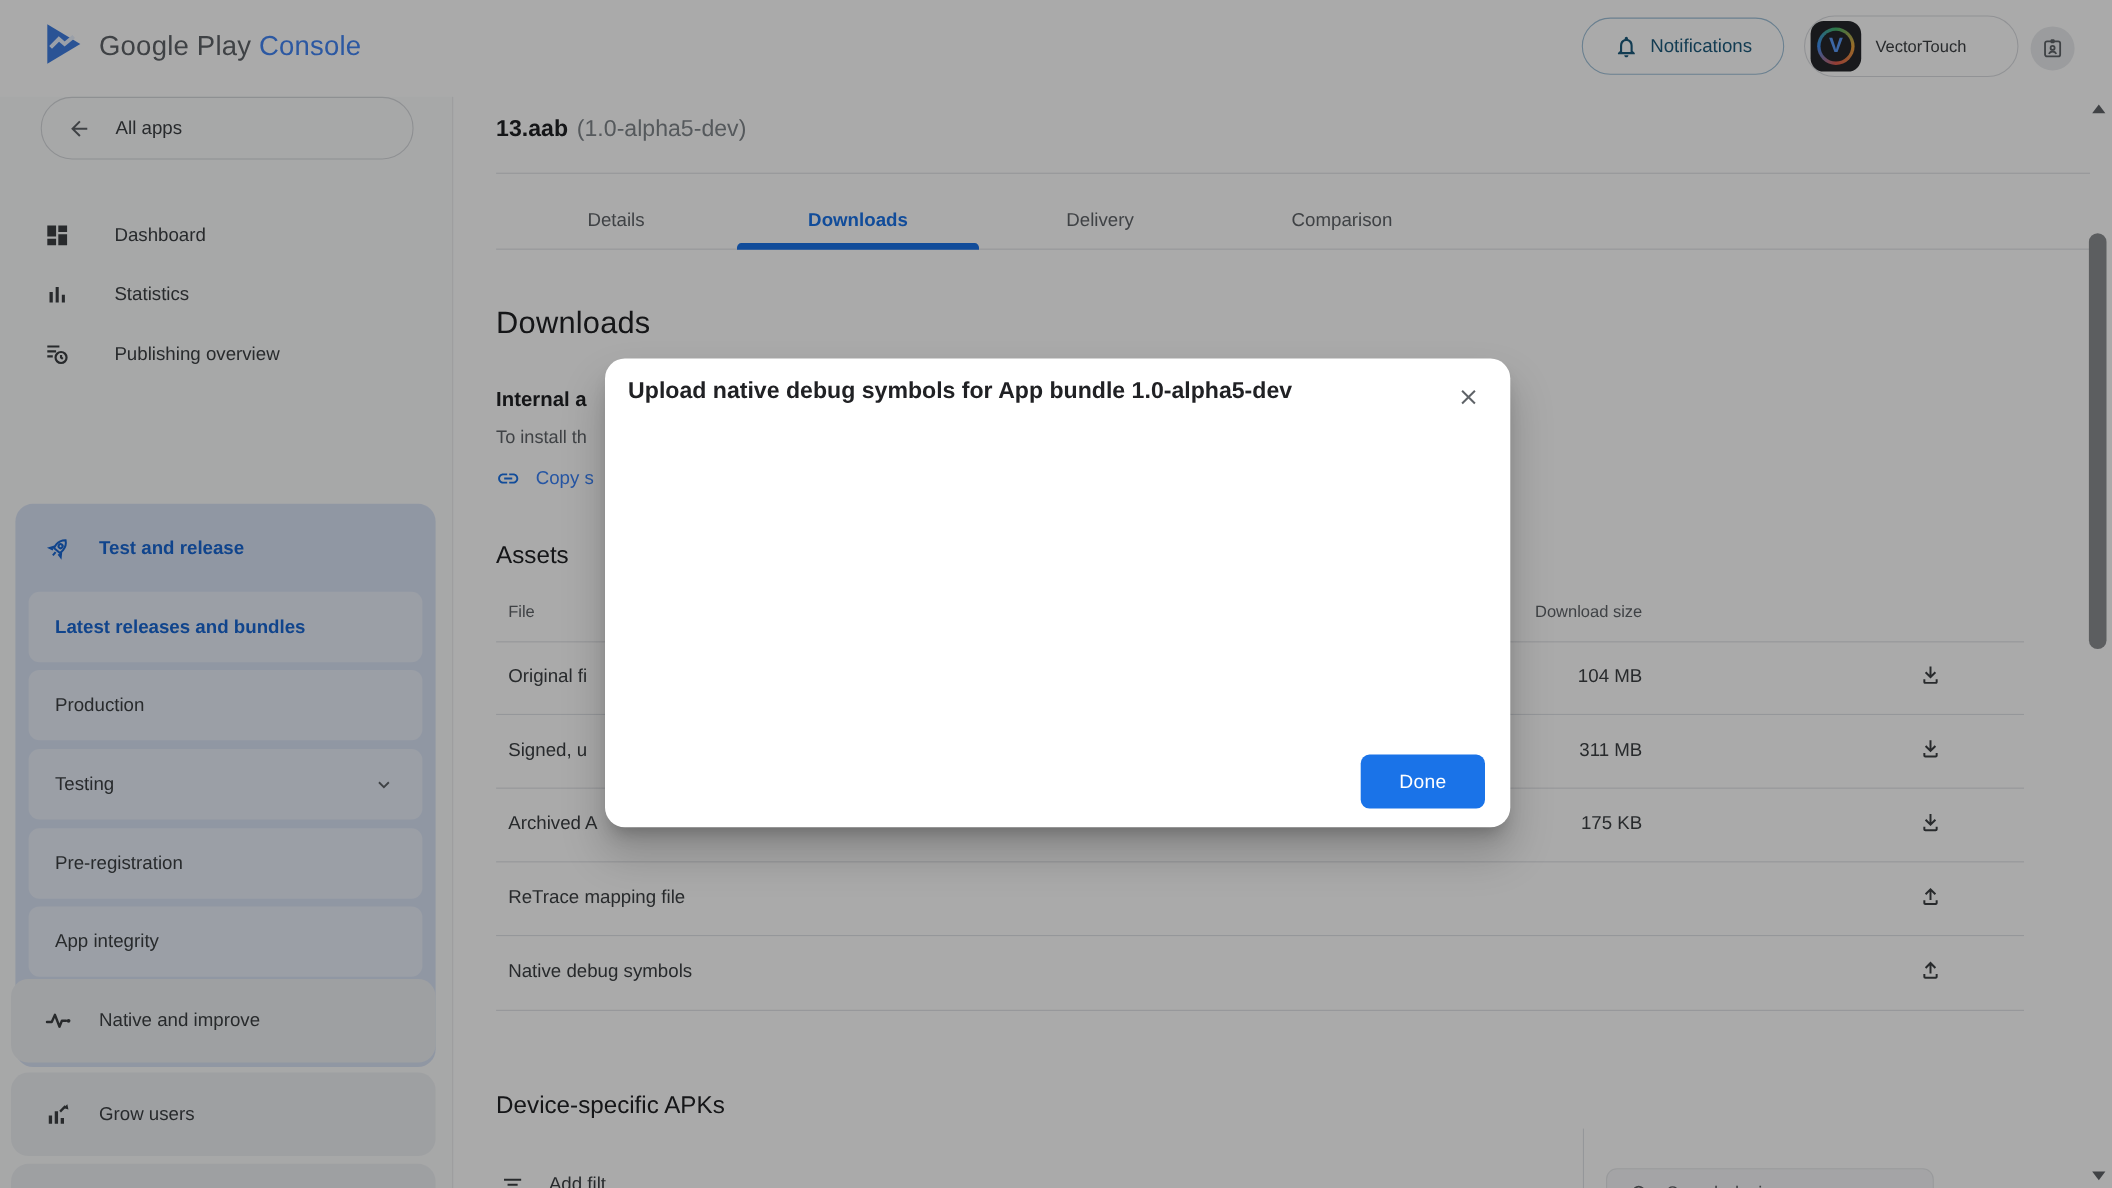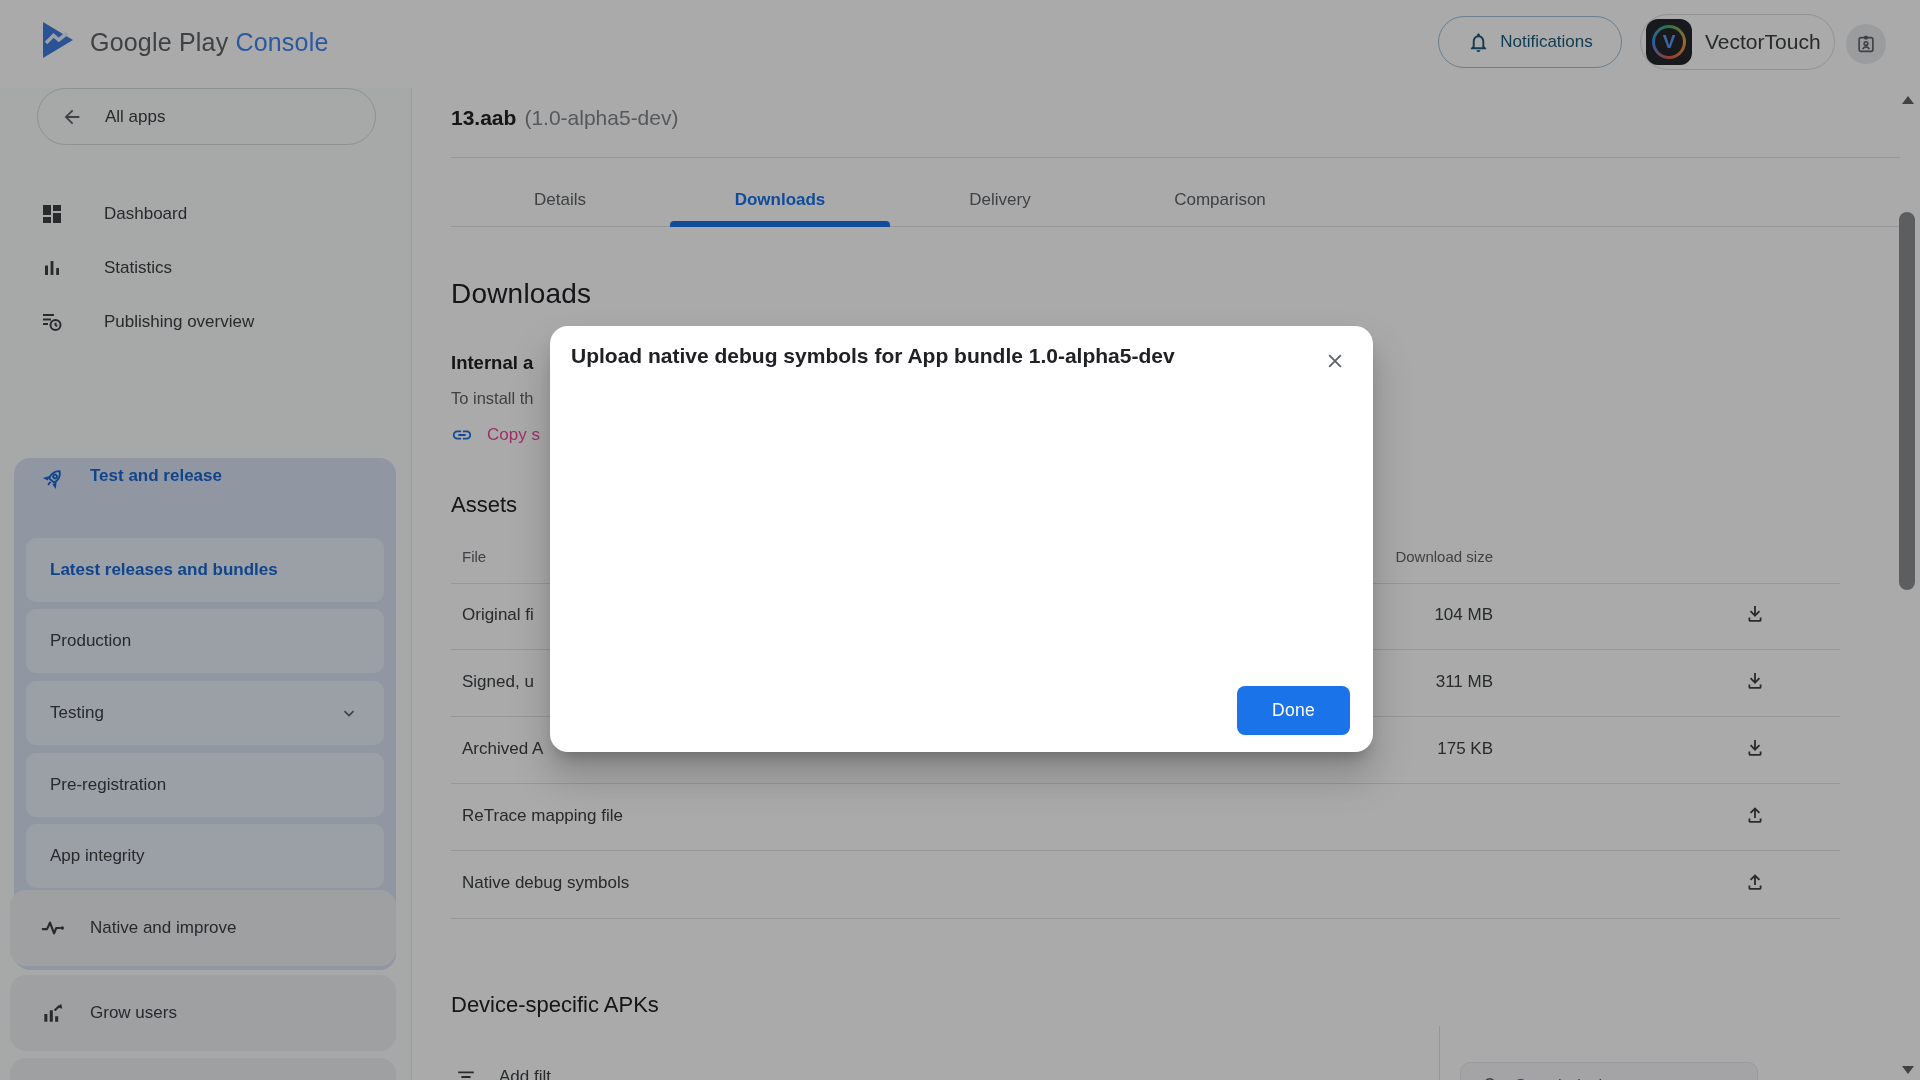--- a/index.html
+++ b/index.html
@@ -17,33 +17,33 @@
   .pill { border:1px solid #dadce0; border-radius:28px; display:flex; align-items:center; background:#fff; }
   #notif-pill { left:1438px; top:16px; width:184px; height:52px; border:1px solid #9fc0d8; gap:10px; justify-content:center; cursor:pointer; }
   #notif-pill span { color:#1c5a7c; font-size:17px; }
   #account-pill { left:1640px; top:14px; width:195px; height:56px; gap:13px; padding-left:5px; cursor:pointer; }
   #avatar { width:46px; height:46px; border-radius:12px; background:#24262a; position:relative; overflow:hidden; flex:0 0 auto; }
   #avatar .ring { position:absolute; left:6px; top:6px; width:34px; height:34px; border-radius:50%;
     background:conic-gradient(#45b36b,#e8a33d,#df5b4e,#3e8ef7,#45b36b);
     display:flex; align-items:center; justify-content:center; }
   #avatar .ring-in { width:28px; height:28px; border-radius:50%; background:#24262a;
     display:flex; align-items:center; justify-content:center; color:#5b9bf8; font-weight:bold; font-size:19px; }
-  #account-name { font-size:21px; color:#3c4043; }
+  #account-name { font-size:15px; color:#3c4043; }
   #badge-btn { left:1846px; top:24px; width:40px; height:40px; border-radius:50%; background:#e9ebee;
     display:flex; align-items:center; justify-content:center; cursor:pointer; }
 
   
   #sidebar { left:0; top:88px; width:412px; height:992px; background:#fbfcfd; border-right:1px solid #ececee; }
   #allapps { left:37px; top:0px; width:339px; height:57px; border:1px solid #d6d9dc; border-radius:29px;
     display:flex; align-items:center; gap:22px; padding-left:23px; cursor:pointer; background:transparent; }
   #allapps span { font-size:17px; color:#3c4043; }
   .nav-item { left:0; width:412px; height:54px; display:flex; align-items:center; gap:40px; padding-left:40px; cursor:pointer; }
   .nav-item span { font-size:17px; color:#3c4043; }
   #sec-test { left:14px; top:370px; width:382px; height:512px; background:#d9e3f5; border-radius:16px; }
-  #row-test { position:absolute; left:0; top:8px; width:382px; height:66px; display:flex; align-items:flex-start; gap:24px; padding-left:26px; cursor:pointer; }
+  #row-test { position:absolute; left:0; top:8px; width:382px; height:66px; display:flex; align-items:center; gap:24px; padding-left:26px; cursor:pointer; }
   #row-test span { font-size:17px; color:#1967d2; font-weight:bold; }
   .subcard { position:absolute; left:12px; width:358px; height:64px; background:#e9effa; border-radius:10px;
     display:flex; align-items:center; padding-left:24px; cursor:pointer; }
   .subcard span { font-size:17px; color:#3c4043; }
   .subcard.sel span { color:#1967d2; font-weight:bold; }
   .grayblock { left:10px; width:386px; background:#eef1f4; border-radius:16px; display:flex; align-items:center; gap:24px; padding-left:30px; cursor:pointer; }
   .grayblock span { font-size:17px; color:#3c4043; }
 
   
   #content { left:413px; top:88px; width:1507px; height:992px; background:#fff; }
@@ -52,21 +52,21 @@
   #bundle-title i { font-style:normal; color:#80868b; margin-left:8px; }
   .hline { position:absolute; height:1px; background:#e0e3e7; }
   .tab { position:absolute; top:84px; width:220px; height:56px; display:flex; align-items:center; justify-content:center;
     font-size:17px; color:#5f6368; cursor:pointer; }
   .tab.active { color:#1a73e8; font-weight:bold; }
   #tab-underline { left:257px; top:133px; width:220px; height:6px; background:#1a73e8; border-radius:4px 4px 0 0; }
   #h1-downloads { left:38px; top:190px; font-size:28px; color:#202124; font-weight:500; letter-spacing:.2px; }
   #internal-title { left:38px; top:264px; font-size:18.5px; font-weight:bold; color:#202124; }
   #internal-body { left:38px; top:301px; font-size:16.5px; color:#5f6368; }
   #copy-link { left:38px; top:336px; display:flex; align-items:center; gap:14px; cursor:pointer; }
-  #copy-link span { font-size:17px; color:#ec4899; font-weight:500; }
+  #copy-link span { font-size:17px; color:#3b82f6; font-weight:500; }
   #h2-assets { left:38px; top:404px; font-size:22px; color:#202124; font-weight:500; }
   .th { position:absolute; top:460px; font-size:15px; color:#5f6368; }
   .cell-file { position:absolute; left:49px; font-size:17px; color:#3c4043; }
   .cell-size { position:absolute; font-size:17px; color:#3c4043; width:120px; text-align:right; }
   .row-icon { position:absolute; left:1330px; cursor:pointer; }
   #h2-devices { left:38px; top:904px; font-size:22px; color:#202124; font-weight:500; }
   #add-filter { left:42px; top:978px; display:flex; align-items:center; gap:22px; cursor:pointer; }
   #add-filter span { font-size:17px; color:#3c4043; }
   #v-divider { left:1026px; top:938px; width:1px; height:54px; background:#e0e3e7; }
   #search-box { left:1047px; top:974px; width:298px; height:46px; background:#f6f7f9; border:1px solid #e6e8ea;

